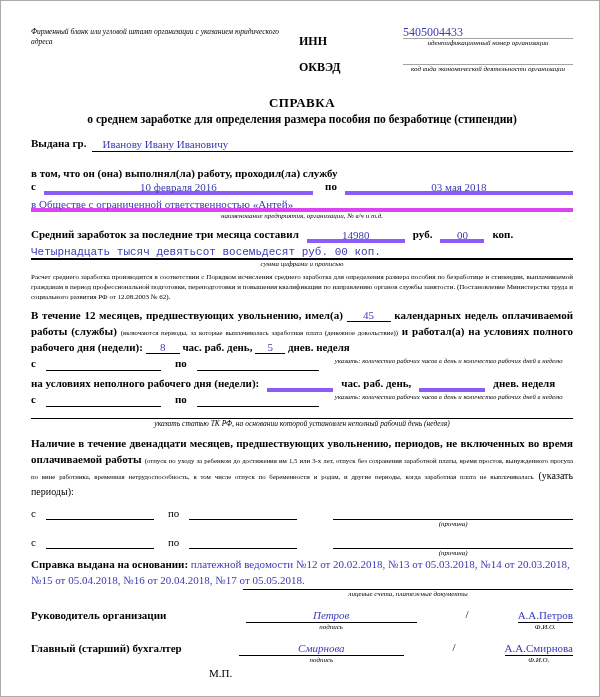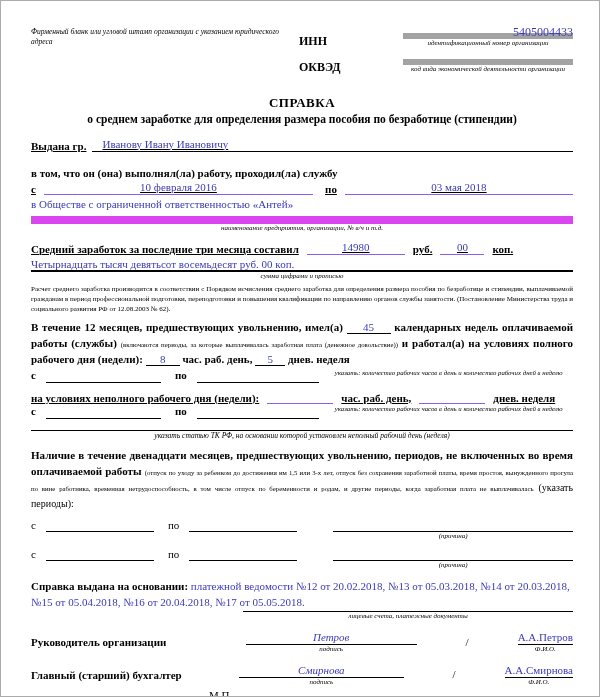--- a/index.html
+++ b/index.html
@@ -18,47 +18,47 @@
   .i { font-style: italic; }
   .val { color: #3a3ab8; }
 
   
   .hdr { display: flex; }
   .letterhead { width: 252px; font-size: 7.5px; font-style: italic; line-height: 1.35; padding-top: 2px; }
   .hdr-fields { flex: 1; margin-left: 16px; }
   .hdr-frow { display: flex; align-items: flex-end; margin-bottom: 3px; gap: 48px; }
   .hdr-lbl { font-size: 12px; font-weight: bold; width: 56px; line-height: 14px; }
   .hdr-fldwrap { flex: 1; }
-  .hdr-line { border-bottom: 6px solid #a3a3a3; text-align: right; font-size: 12px; height: 14px; line-height: 14px; }
+  .hdr-line { border-bottom: 1px solid #a3a3a3; text-align: left; font-size: 12px; height: 14px; line-height: 14px; }
   .cap { font-size: 7px; font-style: italic; text-align: center; line-height: 1.25; color: #000; }
 
   
   .title-block { text-align: center; margin-top: 18px; }
   .title-main { font-size: 13px; font-weight: bold; letter-spacing: 0.5px; }
   .title-sub { font-size: 11.5px; font-weight: bold; margin-top: 2px; }
 
   
-  .frow { display: flex; align-items: flex-end; font-size: 11px; text-decoration: underline; }
-  .fld { border-bottom: 1px solid #8b5cf6; text-align: center; height: 15px; line-height: 15px; font-size: 11px; }
+  .frow { display: flex; align-items: flex-start; font-size: 11px; }
+  .fld { border-bottom: 4px solid #8b5cf6; text-align: center; height: 15px; line-height: 15px; font-size: 11px; }
 
   .issued-row { margin-top: 12px; }
   .issued-row .lbl { font-weight: bold; white-space: nowrap; }
   .name-fld { flex: 1; margin-left: 6px; text-align: left; padding-left: 10px; border-bottom: 1.5px solid #000; }
   .stmt { font-size: 11px; font-weight: bold; margin-top: 15px; }
   .dates-row { margin-top: 1px; }
   .dates-row .lbl { font-weight: bold; }
   .date-fld1 { flex: 1.18; margin-left: 8px; }
   .date-fld2 { flex: 1; margin-left: 8px; }
   .dates-row .to { margin-left: 12px; }
-  .org-line { border-bottom: 8px solid #d946ef; font-size: 11px; height: 27px; line-height: 14px; margin-top: 2px; }
+  .org-line { border-bottom: 4px solid #d946ef; font-size: 11px; height: 15px; line-height: 14px; margin-top: 2px; }
   .salary-row { margin-top: 8px; }
   .salary-row .lbl { font-weight: bold; white-space: nowrap; }
   .amount-fld { width: 98px; margin: 0 8px; }
   .kop-fld { width: 44px; margin: 0 8px; }
-  .words-line { border-bottom: 2px solid #000; font-size: 11px; height: 15px; line-height: 14px; margin-top: 2px; }
+  .words-line { border-bottom: 2px solid #000; font-size: 11px; height: 15px; line-height: 14px; margin-top: 2px; font-family: Liberation Mono, monospace; }
 
   .calc-note { font-size: 7px; text-align: justify; line-height: 1.42; margin-top: 4px; }
 
   .para { font-size: 11px; font-weight: bold; text-align: justify; line-height: 1.45; margin-top: 5px; }
   .infld { display: inline-block; border-bottom: 1px solid #000; text-align: center; font-weight: normal; height: 13px; line-height: 13px; }
   .w-weeks { width: 44px; }
   .w-hours { width: 34px; }
   .w-days  { width: 30px; }
   .fp { font-size: 6.8px; font-weight: normal; }
 
@@ -79,24 +79,24 @@
 
   .excl-para { margin-top: 8px; }
   .specify { font-weight: normal; font-size: 10px; }
 
   .period-row { display: flex; align-items: flex-start; font-size: 11px; margin-top: 7px; }
   .period-row .uf { border-bottom: 1px solid #000; height: 13px; width: 108px; margin-left: 10px; }
   .period-row .to { margin-left: 14px; }
   .reason { flex: 1; margin-left: 36px; }
   .reason-line { border-bottom: 1px solid #000; height: 13px; }
 
-  .basis-para { font-size: 11px; line-height: 1.4; margin-top: 10px; text-align: left; }
+  .basis-para { font-size: 11px; line-height: 1.4; margin-top: 0; text-align: left; }
   .basis-underline { margin-left: 212px; border-top: 1px solid #000; margin-top: 1px; }
 
-  .sig-row { display: flex; align-items: center; font-size: 11px; margin-top: 9px; gap: 40px; }
+  .sig-row { display: flex; align-items: flex-start; font-size: 11px; margin-top: 9px; gap: 40px; }
   .sig-lbl { font-weight: bold; width: 176px; white-space: nowrap; padding-top: 1px; }
   .sig-fld { width: 172px; }
   .sig-line { border-bottom: 1.5px solid #000; text-align: center; height: 15px; line-height: 14px; }
   .slash { padding: 0 9px; }
   .sig-name { flex: 1; }
   .stamp { font-size: 11px; margin-left: 178px; margin-top: 3px; }
 
   .footer-row { display: flex; align-items: flex-end; font-size: 11px; margin-top: 18px; }
   .day-fld { width: 28px; margin: 0 3px; }
   .month-fld { width: 92px; margin-left: 14px; }

